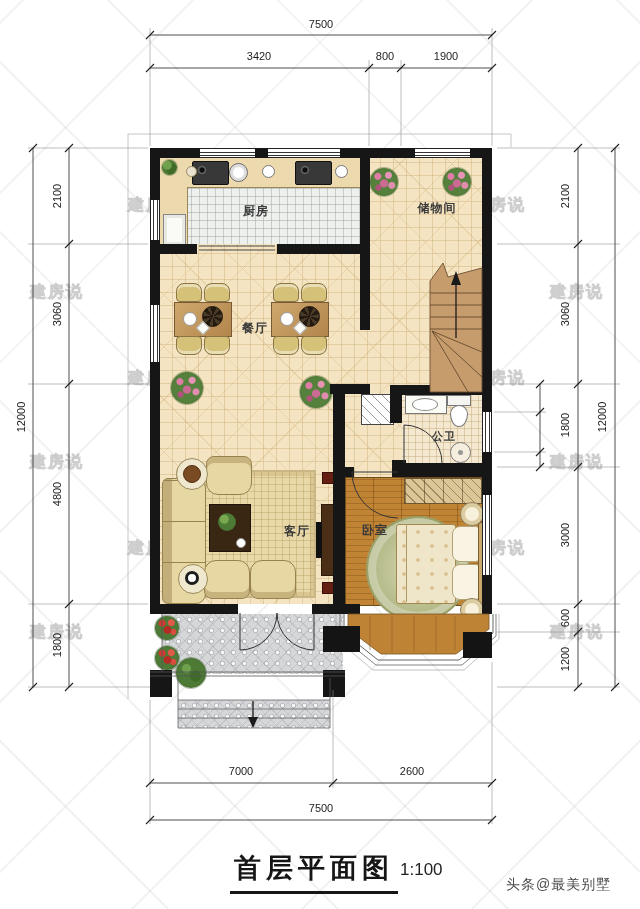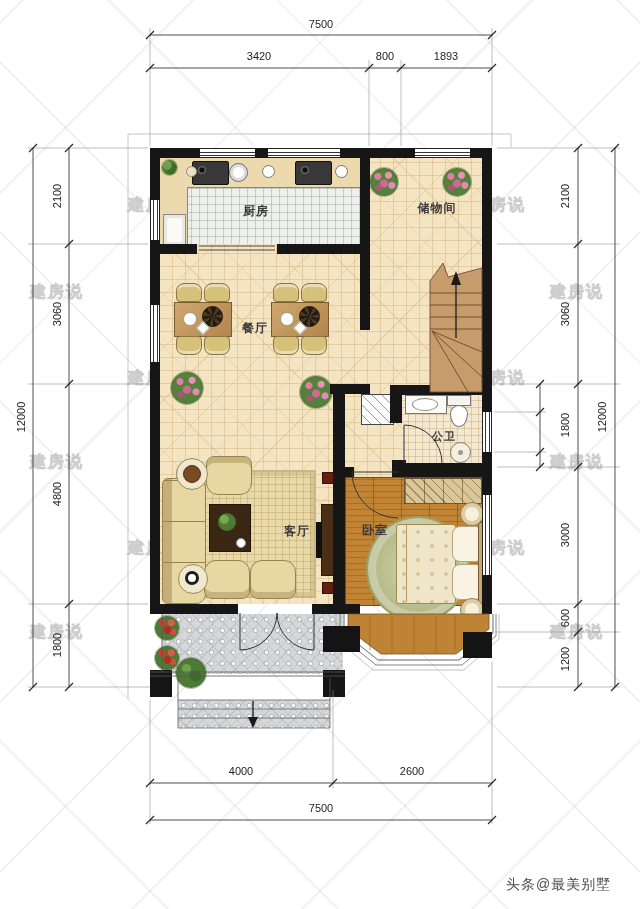--- a/index.html
+++ b/index.html
@@ -245,22 +245,22 @@
   <div class="roomlabel" style="left:256px;top:211px;">厨房</div>
   <div class="roomlabel" style="left:437px;top:208px;">储物间</div>
   <div class="roomlabel" style="left:255px;top:328px;">餐厅</div>
   <div class="roomlabel" style="left:444px;top:436px;font-size:11px;">公卫</div>
   <div class="roomlabel" style="left:297px;top:531px;">客厅</div>
   <div class="roomlabel" style="left:375px;top:530px;">卧室</div>
 
   <div class="dim" style="left:321px;top:24px;">7500</div>
   <div class="dim" style="left:259px;top:56px;">3420</div>
   <div class="dim" style="left:385px;top:56px;">800</div>
-  <div class="dim" style="left:446px;top:56px;">1893</div>
-  <div class="dim" style="left:241px;top:771px;">4000</div>
+  <div class="dim" style="left:446px;top:56px;">1900</div>
+  <div class="dim" style="left:241px;top:771px;">7000</div>
   <div class="dim" style="left:412px;top:771px;">2600</div>
   <div class="dim" style="left:321px;top:808px;">7500</div>
   <div class="dim v" style="left:57px;top:196px;">2100</div>
   <div class="dim v" style="left:57px;top:314px;">3060</div>
   <div class="dim v" style="left:57px;top:494px;">4800</div>
   <div class="dim v" style="left:57px;top:645px;">1800</div>
   <div class="dim v" style="left:21px;top:417px;">12000</div>
   <div class="dim v" style="left:565px;top:196px;">2100</div>
   <div class="dim v" style="left:565px;top:314px;">3060</div>
   <div class="dim v" style="left:565px;top:425px;">1800</div>
@@ -312,14 +312,18 @@
     <path d="M336,614 L336,639 L373,670 L464,670 L499,639 L499,614" stroke="#999" stroke-width="0.6" fill="none"></path>
     <rect x="323" y="626" width="37" height="26" fill="#141414"></rect>
     <rect x="463" y="632" width="29" height="26" fill="#141414"></rect>
 
     <path d="M150,672 L345,672 M150,676 L345,676 M162,614 L162,672 M178,678 L178,700 M330,678 L330,700" stroke="#555" stroke-width="0.8" fill="none"></path>
     <path d="M178,700 L330,700 L330,728 L178,728 Z M178,709 L330,709 M178,718 L330,718" stroke="#666" stroke-width="0.8" fill="none"></path>
     <path d="M253,701 L253,719" stroke="#1a1a1a" stroke-width="1.3" fill="none"></path>
     <polygon points="248,717 253,728 258,717" fill="#1a1a1a"></polygon>
   </svg>
 
+  <div class="title-row">
+    <div class="title">首层平面图</div>
+    <div class="scale">1:100</div>
+  </div>
   <div class="credit">头条@最美别墅</div>
 </div>
 
 </body></html>

